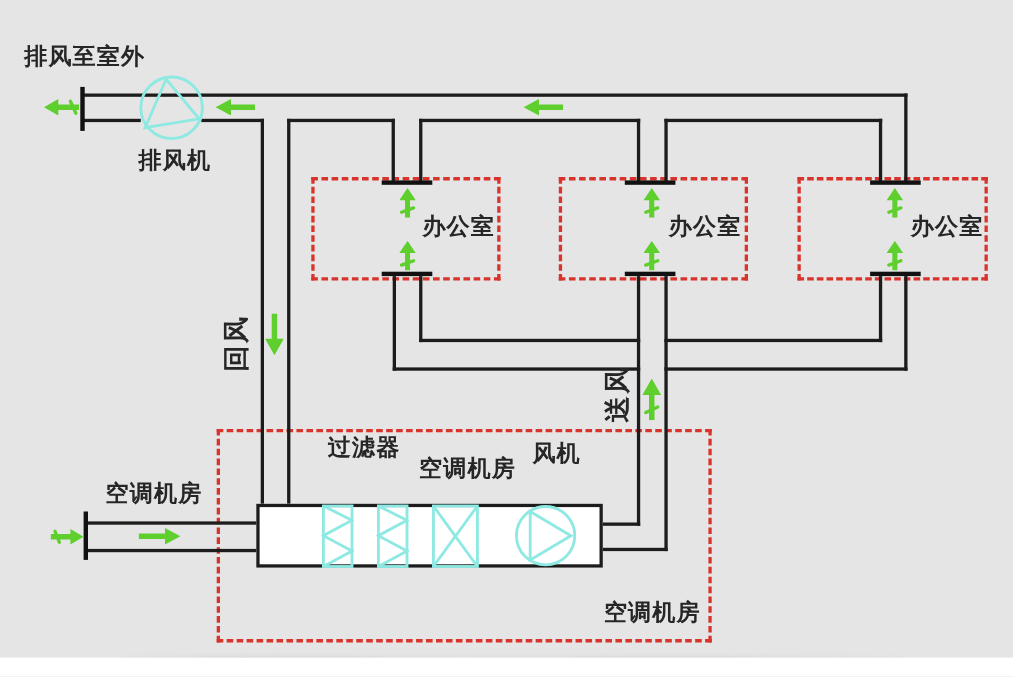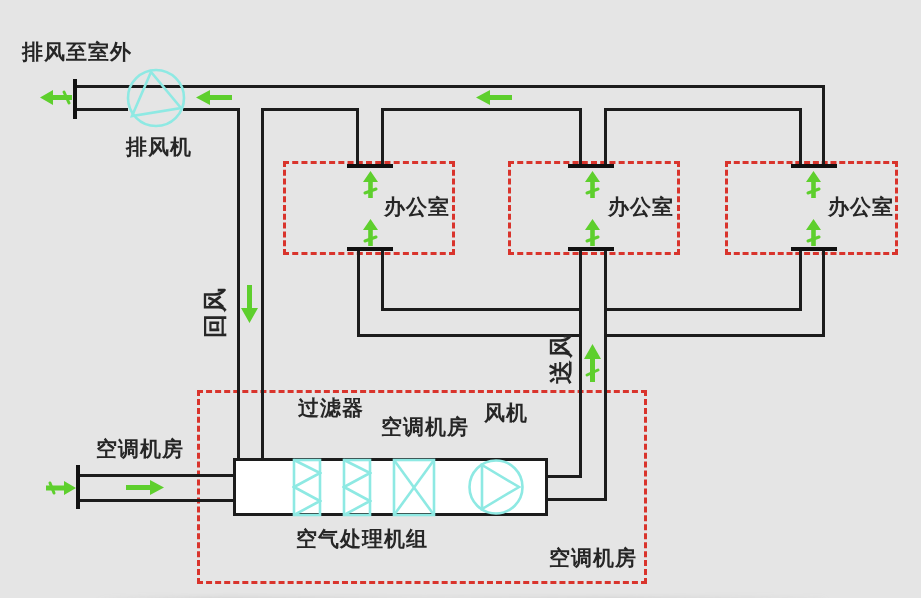--- a/index.html
+++ b/index.html
@@ -166,17 +166,16 @@
   <div class="label" style="left:608px;top:197px;">办公室</div>
   <div class="label" style="left:828px;top:197px;">办公室</div>
 
   <div class="vlabel" style="left:215px;top:312px;">回风</div>
   <div class="vlabel" style="left:561px;top:358px;">送风</div>
 
   <div class="label" style="left:96px;top:439px;">空调机房</div>
   <div class="label" style="left:298px;top:398px;">过滤器</div>
   <div class="label" style="left:381px;top:417px;">空调机房</div>
   <div class="label" style="left:484px;top:403px;">风机</div>
-  <div class="label" style="left:296px;top:529px;">空气处理机组</div>
   <div class="label" style="left:549px;top:548px;">空调机房</div>
 
   <div class="smudge"></div>
 </div>
 
 </body></html>

